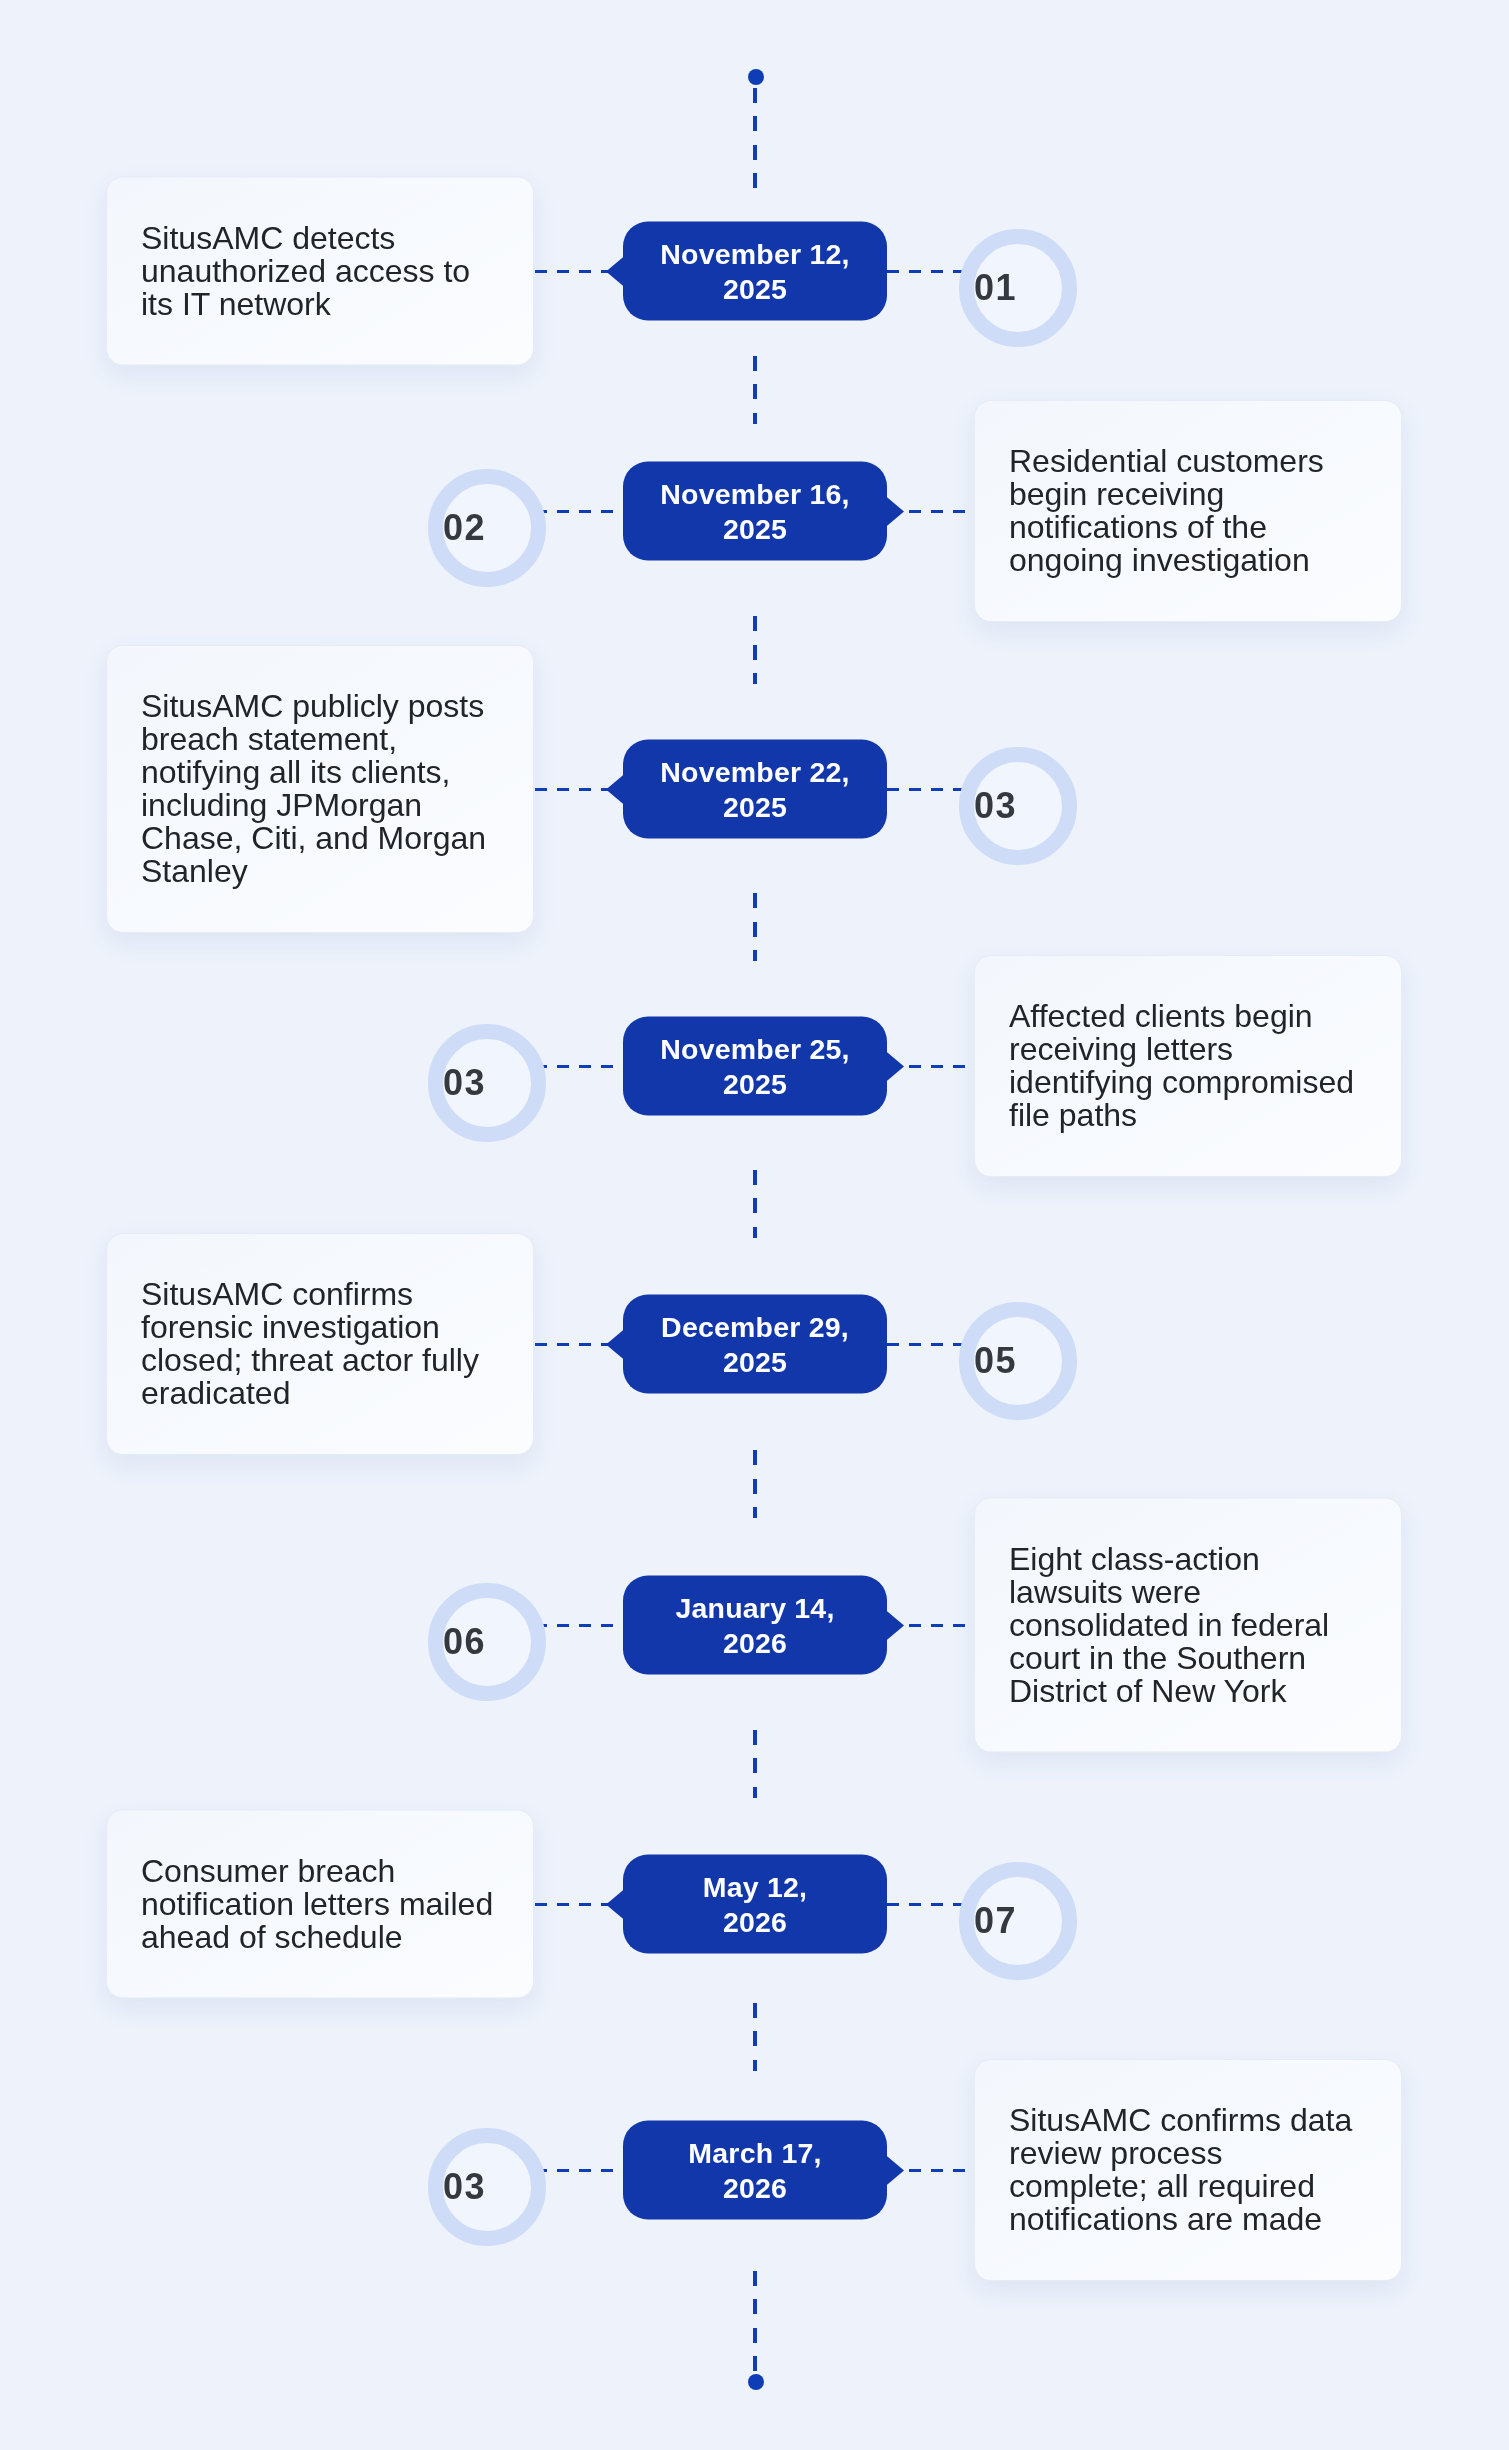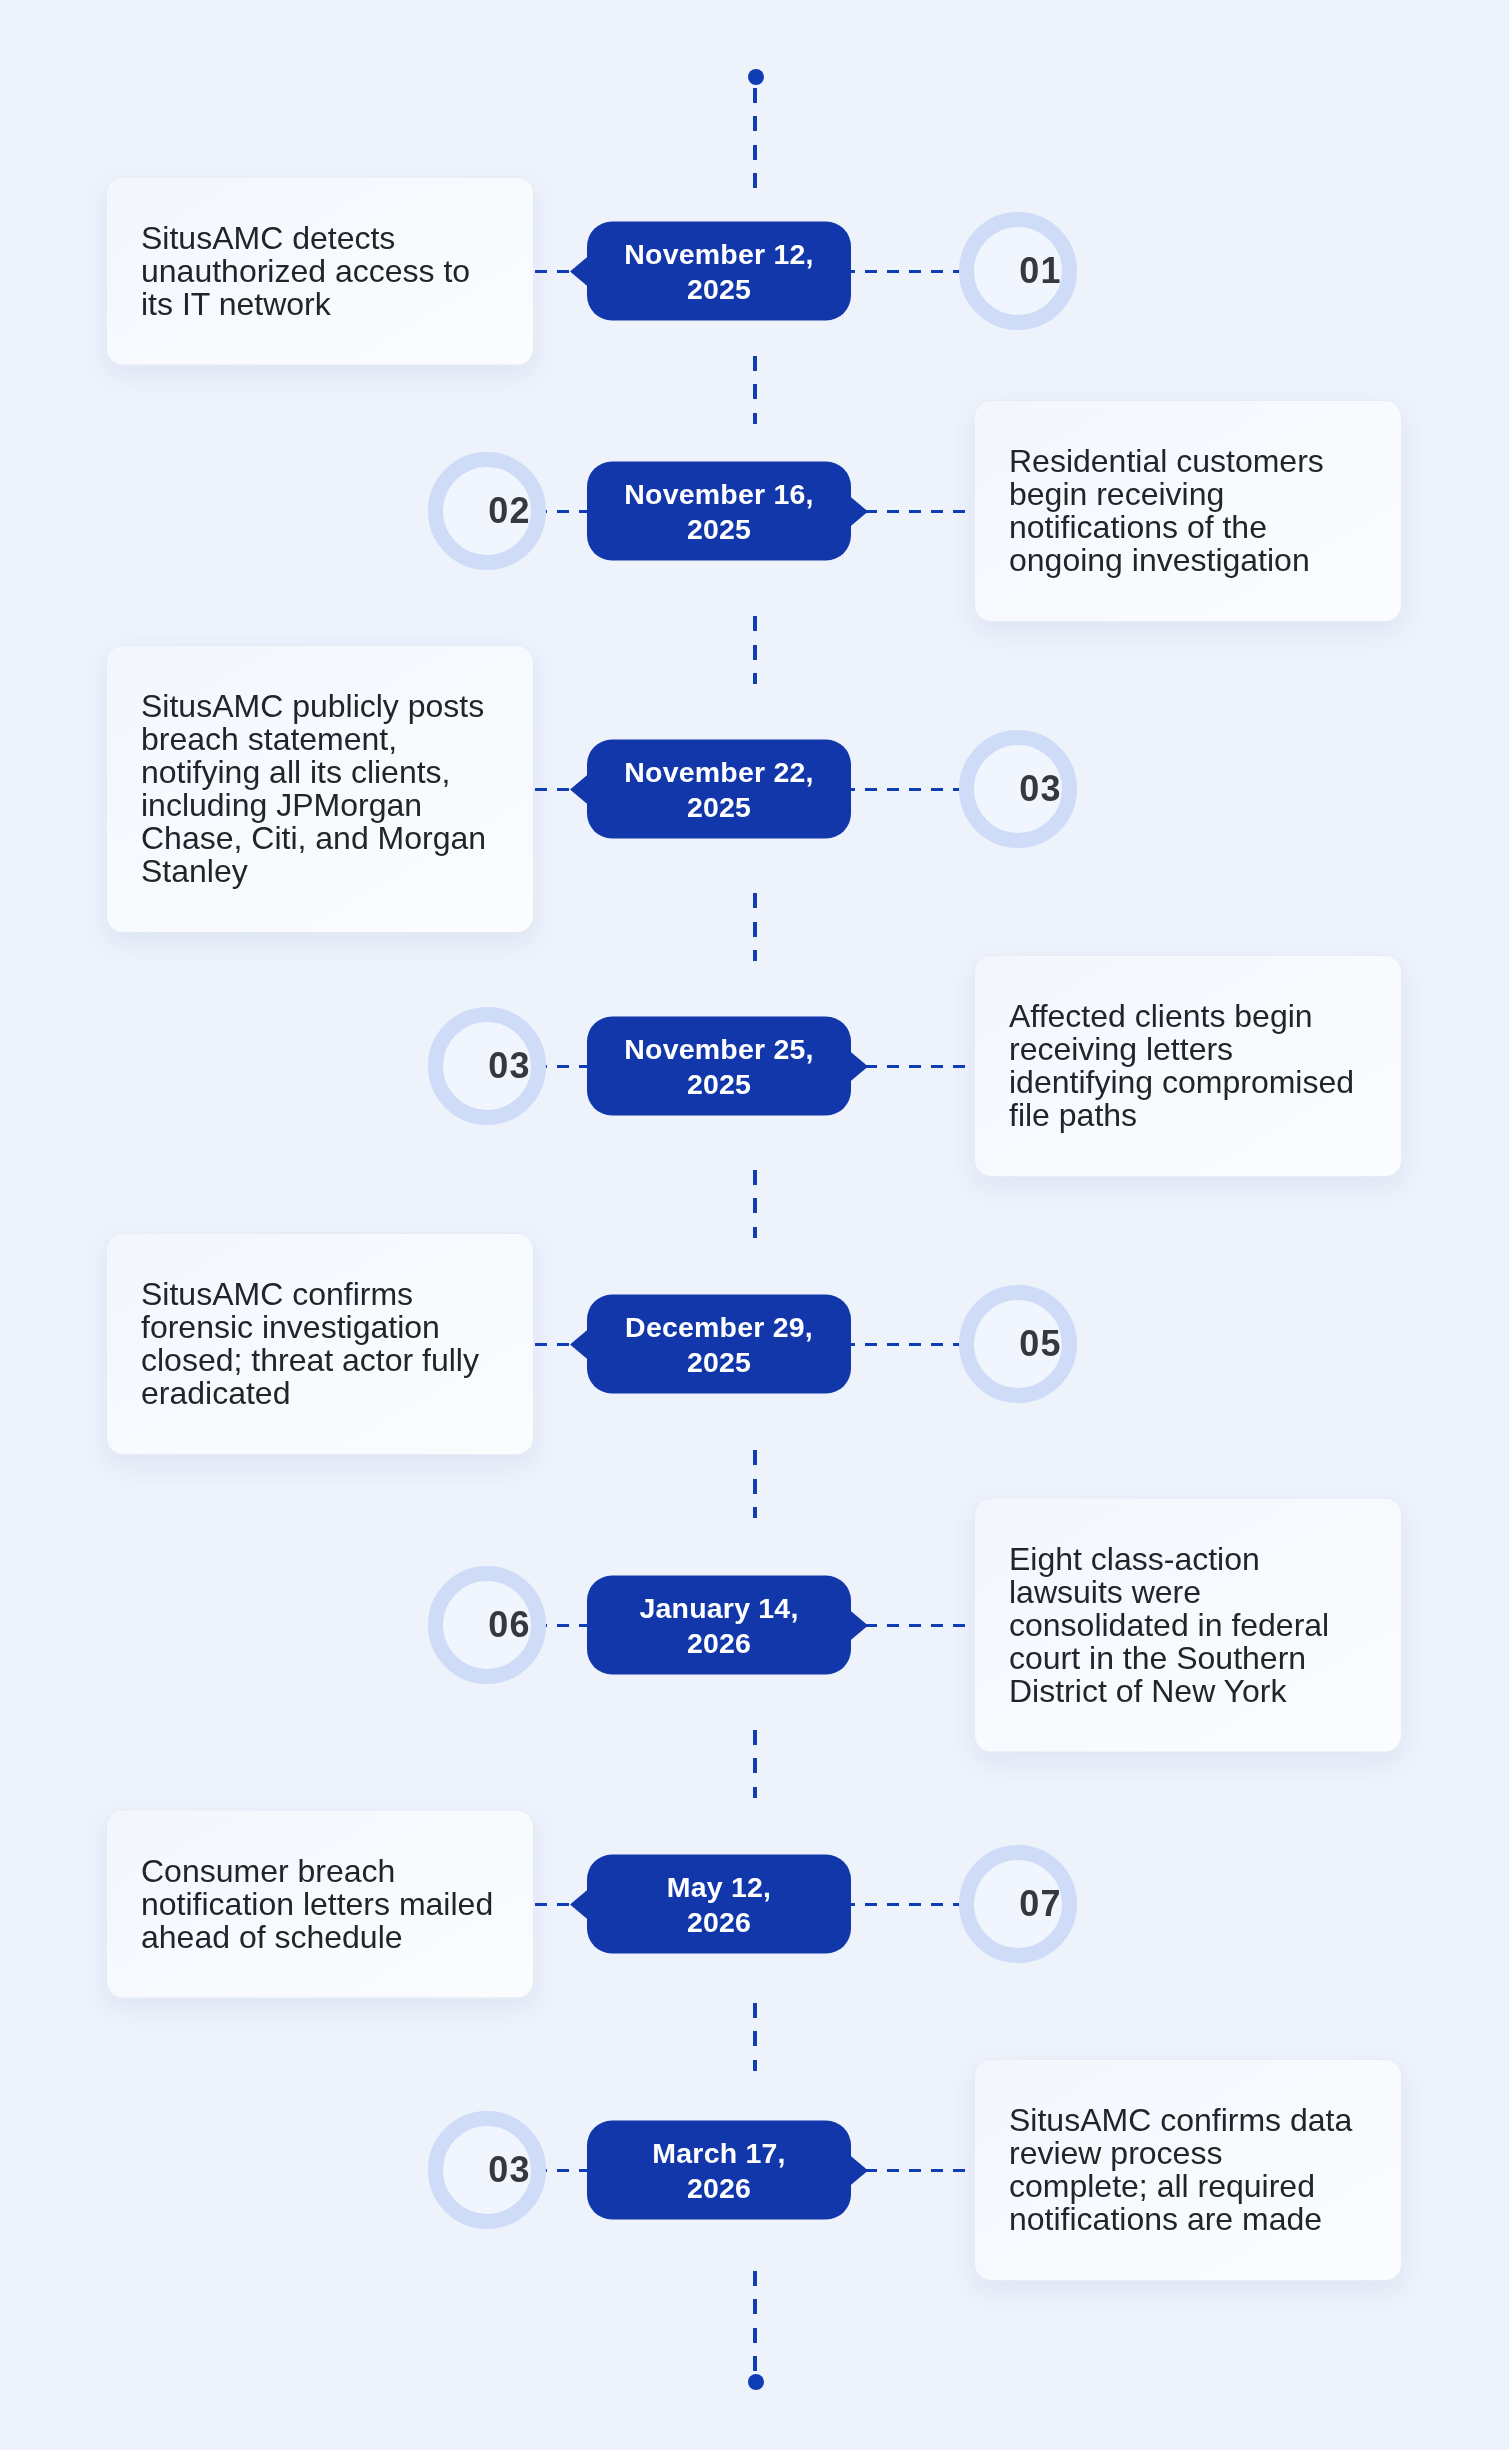--- a/index.html
+++ b/index.html
@@ -42,35 +42,35 @@
     width:428px;box-sizing:border-box;
     padding:44px 34px;border-radius:17px;z-index:2;
     background:linear-gradient(150deg,rgba(255,255,255,0) 0%,rgba(255,255,255,.65) 100%),var(--card-bg);
     border:1.9px solid var(--card-border);
     box-shadow:0 9.5px 23px rgba(90,120,180,.10);
   }
   .card-left  .card{left:106px;}
   .card-right .card{left:974px;}
   .card-text{margin:0;font-size:32px;line-height:33px;color:var(--card-text);}
   .pill{
-    position:absolute;left:587px;top:0;transform:translateY(-50%);
+    position:absolute;left:623px;top:0;transform:translateY(-50%);
     width:264px;height:99px;border-radius:25px;z-index:3;
     background:var(--pill);color:var(--pill-text);
     display:flex;flex-direction:column;align-items:center;justify-content:center;
   }
   .date-line{font-size:28.5px;font-weight:700;line-height:35px;letter-spacing:0.2px;}
   .tail{position:absolute;top:50%;transform:translateY(-50%);width:0;height:0;
     border-top:16px solid transparent;border-bottom:16px solid transparent;}
   .card-left  .tail{left:-17px;border-right:19px solid var(--pill);}
   .card-right .tail{right:-17px;border-left:19px solid var(--pill);}
   .num-circle{
-    position:absolute;top:0;transform:translateY(-50%);
+    position:absolute;top:17px;transform:translateY(-50%);
     width:118px;height:118px;border-radius:50%;box-sizing:border-box;
     background:var(--circle-fill);border:15px solid var(--ring);z-index:2;
-    display:flex;align-items:center;justify-content:flex-end;
+    display:flex;align-items:center;justify-content:flex-start;
   }
   .card-left  .num-circle{left:959px;}
   .card-right .num-circle{left:428px;}
   .num{font-size:36px;font-weight:700;letter-spacing:1.4px;color:var(--number);}
 </style>
 </head>
 <body>
 
 <div class="canvas">
   <div class="spine-dot" style="top:69px"></div>

